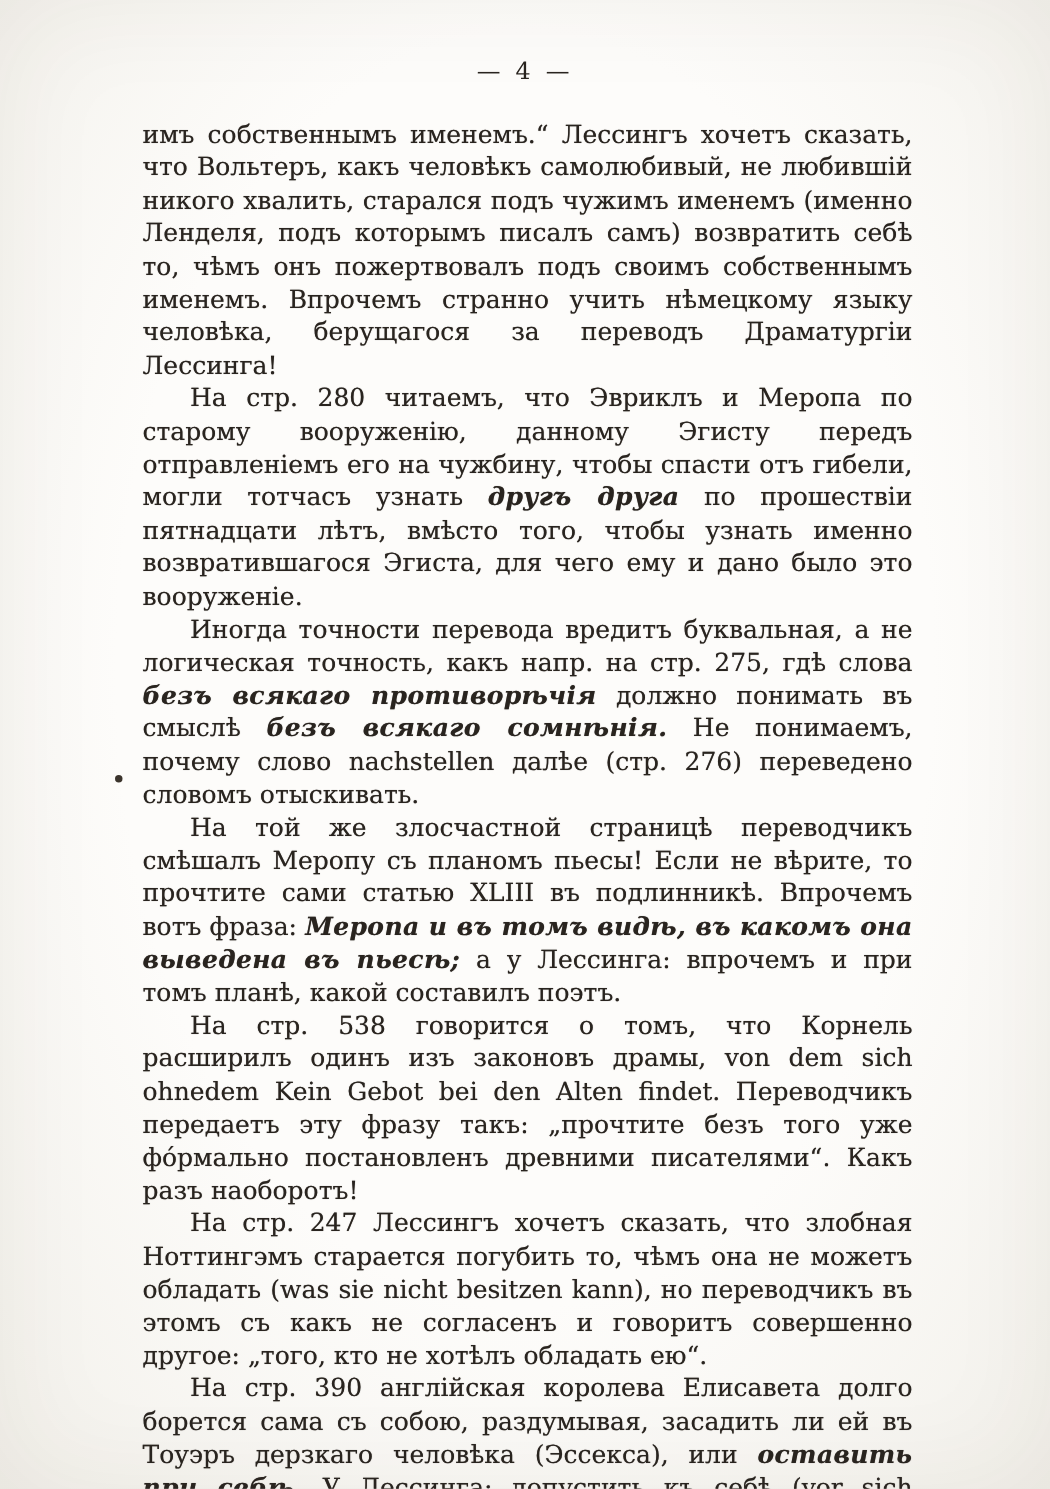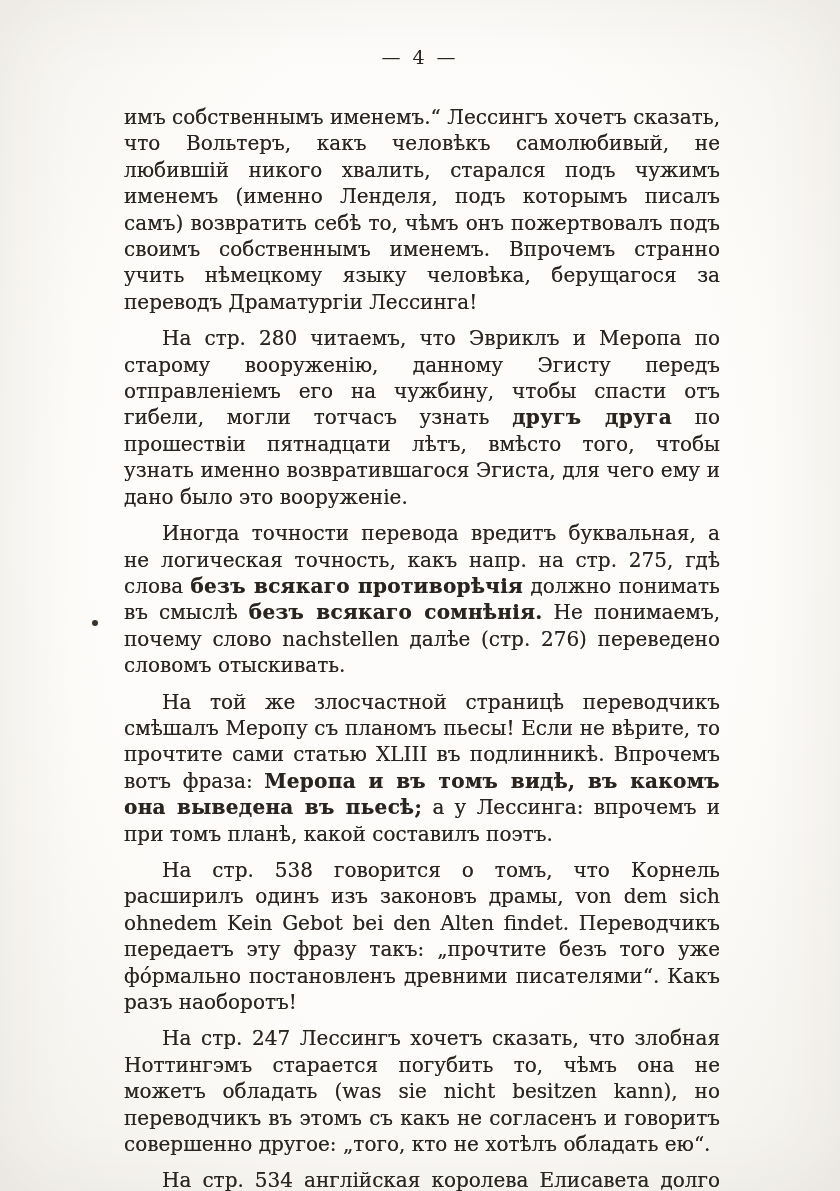--- a/index.html
+++ b/index.html
@@ -32,24 +32,24 @@
   .text-block {
     position: absolute;
     top: 94px;
     left: 114px;
     width: 616px;
     font-size: 20px;
     line-height: 26.4px;
     text-align: justify;
     text-shadow: 0 0 0.6px rgba(41, 36, 31, 0.65);
   }
-  p.para { margin: 10px; padding: 0; }
+  p.para { margin: 0; padding: 0; }
   p.para.indent { text-indent: 38px; }
   .seg-normal { }
-  .seg-italic { font-weight: bold; letter-spacing: 0.3px; }
+  .seg-italic { font-style: italic; font-weight: bold; letter-spacing: 0.3px; }
   .seg-latin  { }
   .margin-dot {
     position: absolute;
     left: 92px;
     top: 620px;
     width: 6px;
     height: 6px;
     border-radius: 50%;
     background: #3b342c;
   }
@@ -62,15 +62,15 @@
 
   <div class="margin-dot"></div>
 
   <div class="text-block">
       <p class="para"><span class="seg-normal">имъ собственнымъ именемъ.“ Лессингъ хочетъ сказать, что Вольтеръ, какъ человѣкъ самолюбивый, не любившій никого хвалить, старался подъ чужимъ именемъ (именно Ленделя, подъ которымъ писалъ самъ) возвратить себѣ то, чѣмъ онъ пожертвовалъ подъ своимъ собственнымъ именемъ. Впрочемъ странно учить нѣмецкому языку человѣка, берущагося за переводъ Драматургіи Лессинга!</span></p>
       <p class="para indent"><span class="seg-normal">На стр. 280 читаемъ, что Эвриклъ и Меропа по старому вооруженію, данному Эгисту передъ отправленіемъ его на чужбину, чтобы спасти отъ гибели, могли тотчасъ узнать </span><span class="seg-italic">другъ друга</span><span class="seg-normal"> по прошествіи пятнадцати лѣтъ, вмѣсто того, чтобы узнать именно возвратившагося Эгиста, для чего ему и дано было это вооруженіе.</span></p>
       <p class="para indent"><span class="seg-normal">Иногда точности перевода вредитъ буквальная, а не логическая точность, какъ напр. на стр. 275, гдѣ слова </span><span class="seg-italic">безъ всякаго противорѣчія</span><span class="seg-normal"> должно понимать въ смыслѣ </span><span class="seg-italic">безъ всякаго сомнѣнія.</span><span class="seg-normal"> Не понимаемъ, почему слово </span><span class="seg-latin">nachstellen</span><span class="seg-normal"> далѣе (стр. 276) переведено словомъ отыскивать.</span></p>
       <p class="para indent"><span class="seg-normal">На той же злосчастной страницѣ переводчикъ смѣшалъ Меропу съ планомъ пьесы! Если не вѣрите, то прочтите сами статью XLIII въ подлинникѣ. Впрочемъ вотъ фраза: </span><span class="seg-italic">Меропа и въ томъ видѣ, въ какомъ она выведена въ пьесѣ;</span><span class="seg-normal"> а у Лессинга: впрочемъ и при томъ планѣ, какой составилъ поэтъ.</span></p>
       <p class="para indent"><span class="seg-normal">На стр. 538 говорится о томъ, что Корнель расширилъ одинъ изъ законовъ драмы, </span><span class="seg-latin">von dem sich ohnedem Kein Gebot bei den Alten findet.</span><span class="seg-normal"> Переводчикъ передаетъ эту фразу такъ: „прочтите безъ того уже фо́рмально постановленъ древними писателями“. Какъ разъ наоборотъ!</span></p>
       <p class="para indent"><span class="seg-normal">На стр. 247 Лессингъ хочетъ сказать, что злобная Ноттингэмъ старается погубить то, чѣмъ она не можетъ обладать </span><span class="seg-latin">(was sie nicht besitzen kann),</span><span class="seg-normal"> но переводчикъ въ этомъ съ какъ не согласенъ и говоритъ совершенно другое: „того, кто не хотѣлъ обладать ею“.</span></p>
-      <p class="para indent"><span class="seg-normal">На стр. 534 англійская королева Елисавета долго борется сама съ собою, раздумывая, засадить ли ей въ Тоуэръ дерзкаго человѣка (Эссекса), или </span><span class="seg-italic">оставить при себѣ.</span><span class="seg-normal"> У Лессинга: допустить къ себѣ </span><span class="seg-latin">(vor sich lassen).</span></p>
+      <p class="para indent"><span class="seg-normal">На стр. 390 англійская королева Елисавета долго борется сама съ собою, раздумывая, засадить ли ей въ Тоуэръ дерзкаго человѣка (Эссекса), или </span><span class="seg-italic">оставить при себѣ.</span><span class="seg-normal"> У Лессинга: допустить къ себѣ </span><span class="seg-latin">(vor sich lassen).</span></p>
     </div>
 </div>
 
 </body></html>

